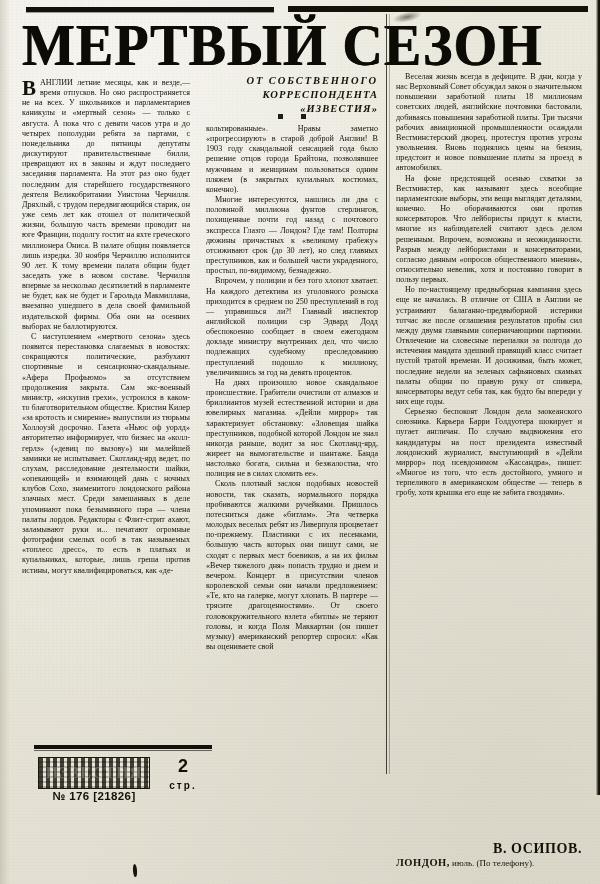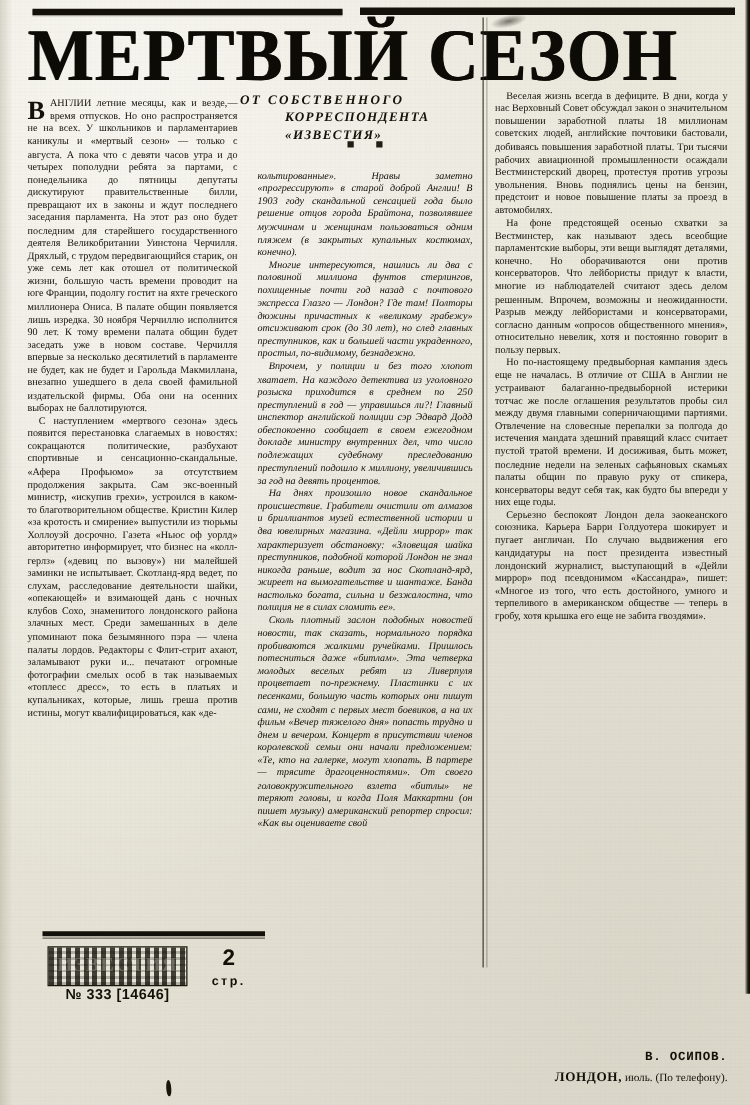--- a/index.html
+++ b/index.html
@@ -66,28 +66,28 @@
     color: #0d0b06;
     white-space: nowrap;
     transform: scaleY(1.06);
     transform-origin: left top;
     text-shadow: 0.5px 0 0 #0d0b06, -0.4px 0 0 rgba(13,11,6,.6);
   }
 
   
   .kicker {
     position: absolute;
-    left: 192px; top: 74px;
+    left: 206px; top: 74px;
     width: 172px;
     font-style: italic;
     font-weight: 700;
     font-size: 10.5px;
     line-height: 14px;
     letter-spacing: 1.9px;
-    text-align: left;
+    text-align: right;
     color: #171309;
   }
   .kicker .k2 { letter-spacing: 1.1px; margin-left: 36px; }
   .ornaments {
     position: absolute; left: 206px; top: 106px; width: 172px;
     text-align: center;
   }
   .ornaments i {
     display: inline-block;
     width: 5px; height: 5px;
@@ -104,21 +104,21 @@
     text-align: justify;
     text-justify: inter-word;
     color: #14110a;
     hyphens: auto;
     -webkit-hyphens: auto;
   }
   .col p { margin: 0 0 0 0; text-indent: 9px; }
   .col p.first { text-indent: 0; }
 
   #col1 { left: 22px;  top: 78px;  width: 168px; }
-  #col2 { left: 206px; top: 136px; width: 172px; font-style: italic; }
+  #col2 { left: 206px; top: 124px; width: 172px; }
   #col3b { left: 396px; top: 72px; width: 186px; }
 
   .col3-topblock {
     position: absolute;
     left: 396px; top: 18px; width: 118px;
     font-size: 8.1px; line-height: 10.5px;
     text-align: justify; color: #14110a;
     font-weight: 600;
     letter-spacing: .1px;
   }
@@ -198,30 +198,30 @@
     color: #14110a;
   }
   .pagenum .num { font-size: 18px; line-height: 19px; display:block; }
   .pagenum .unit { font-size: 10px; letter-spacing: 2px; display:block; margin-top: 4px; }
 
   
   .byline {
     position: absolute;
     left: 396px; top: 841px; width: 186px;
     text-align: right;
-    font-family: Liberation Mono, monospace;
-    font-weight: 700;
-    font-size: 10px;
+    font-family: Liberation Serif, serif;
+    font-weight: 700;
+    font-size: 14px;
     letter-spacing: .6px;
     color: #14110a;
   }
   .dateline {
     position: absolute;
     left: 396px; top: 857px; width: 186px;
-    text-align: right;
+    text-align: left;
     font-size: 10.5px;
     color: #14110a;
   }
   .dateline .city { font-weight: 700; letter-spacing: .5px; }
   .dateline .rest { font-size: 9px; }
 
   
   .speck {
     position: absolute; left: 133px; top: 864px;
     width: 4px; height: 13px; border-radius: 50% 50% 45% 45%;
@@ -287,21 +287,21 @@
   <div class="dateline">
     <span class="city">ЛОНДОН,</span><span class="rest"> июль. (По телефону).</span>
   </div>
 
   <div class="footrule"></div>
   <div class="footrule2"></div>
 
   <div class="logo-box">
     <span class="logo-text">ИЗВЕСТИЯ</span>
   </div>
-  <div class="issue">№ 333 [14646]</div>
+  <div class="issue">№ 176 [21826]</div>
 
   <div class="pagenum">
     <span class="num">2</span>
     <span class="unit">стр.</span>
   </div>
 
   <div class="speck"></div>
 </div>
 
 </body></html>

